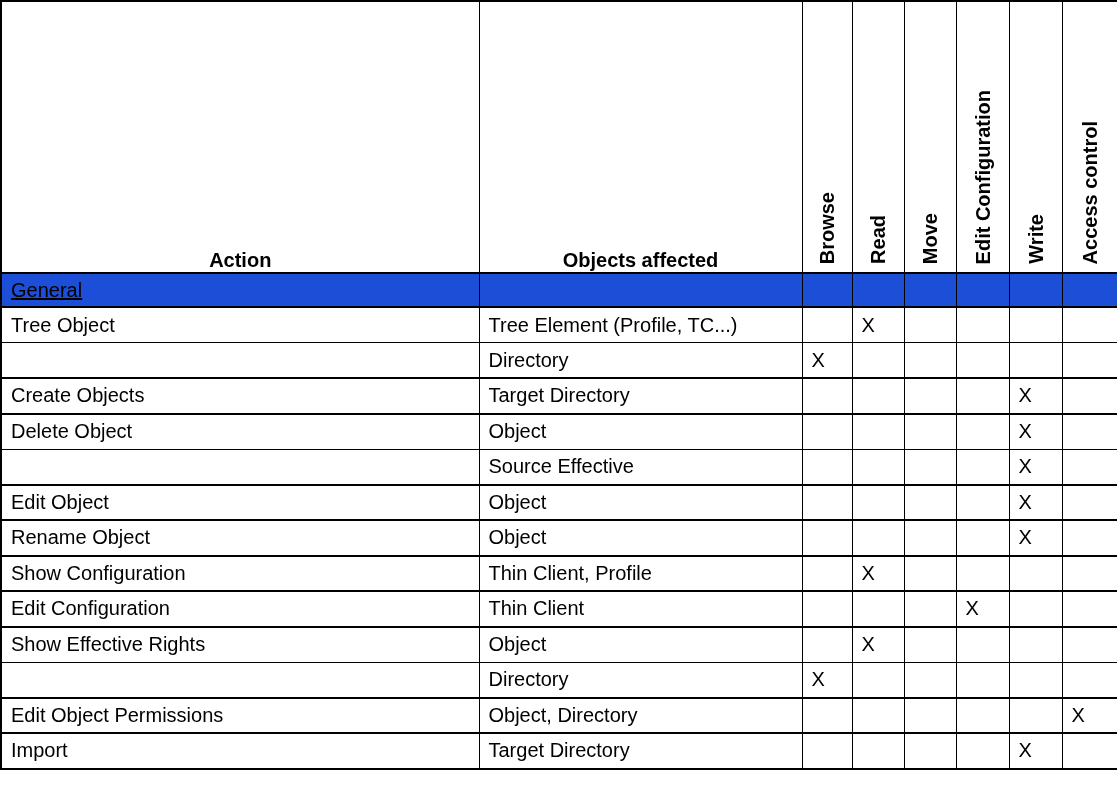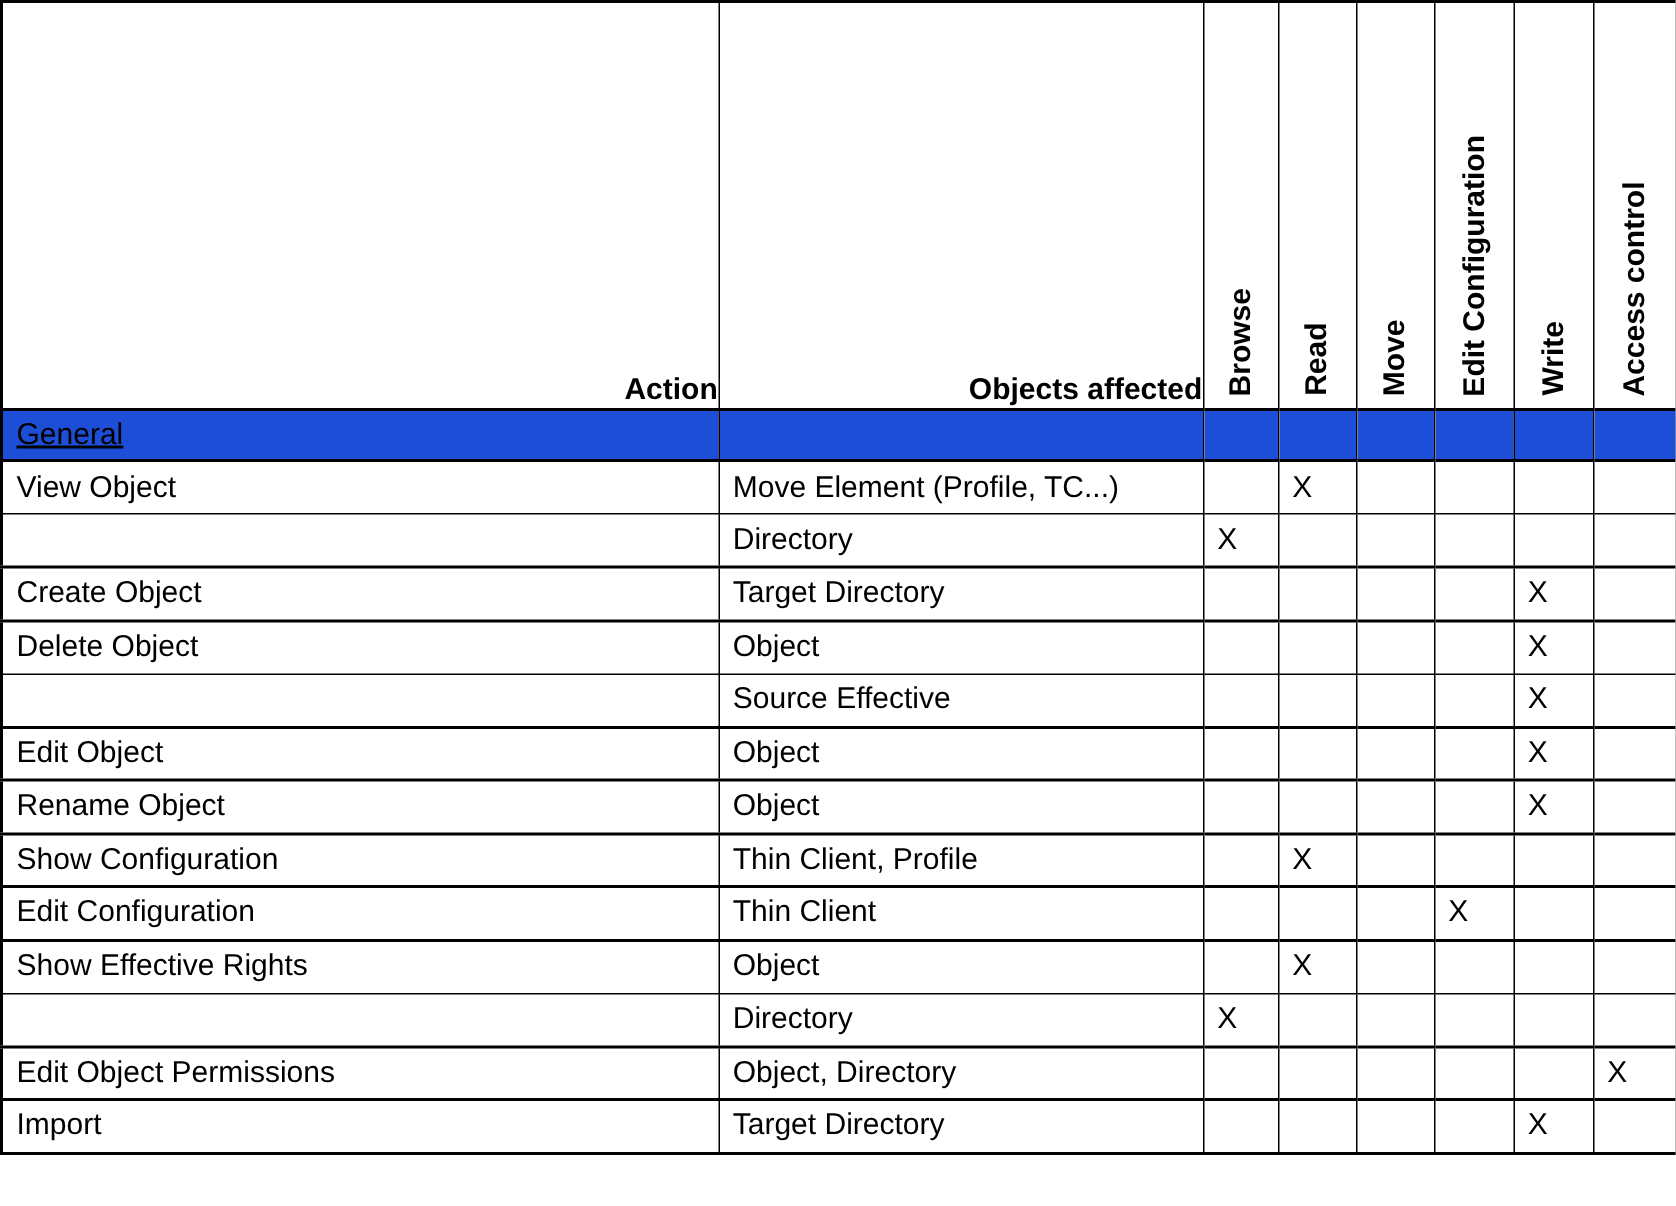--- a/index.html
+++ b/index.html
@@ -27,21 +27,21 @@
     padding: 0;
     margin: 0;
     overflow: hidden;
   }
   
   tr.header-row {
     height: 270px;
   }
   th.text-head {
     vertical-align: bottom;
-    text-align: right;
+    text-align: center;
     font-weight: bold;
     font-size: 20px;
     padding: 0 4px 4px 9px;
     background: #ffffff;
   }
   th.rot-head {
     vertical-align: bottom;
     background: #ffffff;
   }
   th.rot-head .rot-wrap {
@@ -151,41 +151,41 @@
         <td></td>
         <td></td>
         <td></td>
         <td></td>
         <td></td>
         <td></td>
         <td></td>
       </tr>
 
     <tr class="data-row group-start">
-          <td>View Object</td>
-          <td>Move Element (Profile, TC...)</td>
+          <td>Tree Object</td>
+          <td>Tree Element (Profile, TC...)</td>
           <td></td>
           <td>X</td>
           <td></td>
           <td></td>
           <td></td>
           <td></td>
         </tr>
         <tr class="data-row">
           <td></td>
           <td>Directory</td>
           <td>X</td>
           <td></td>
           <td></td>
           <td></td>
           <td></td>
           <td></td>
         </tr>
         <tr class="data-row group-start">
-          <td>Create Object</td>
+          <td>Create Objects</td>
           <td>Target Directory</td>
           <td></td>
           <td></td>
           <td></td>
           <td></td>
           <td>X</td>
           <td></td>
         </tr>
         <tr class="data-row group-start">
           <td>Delete Object</td>

